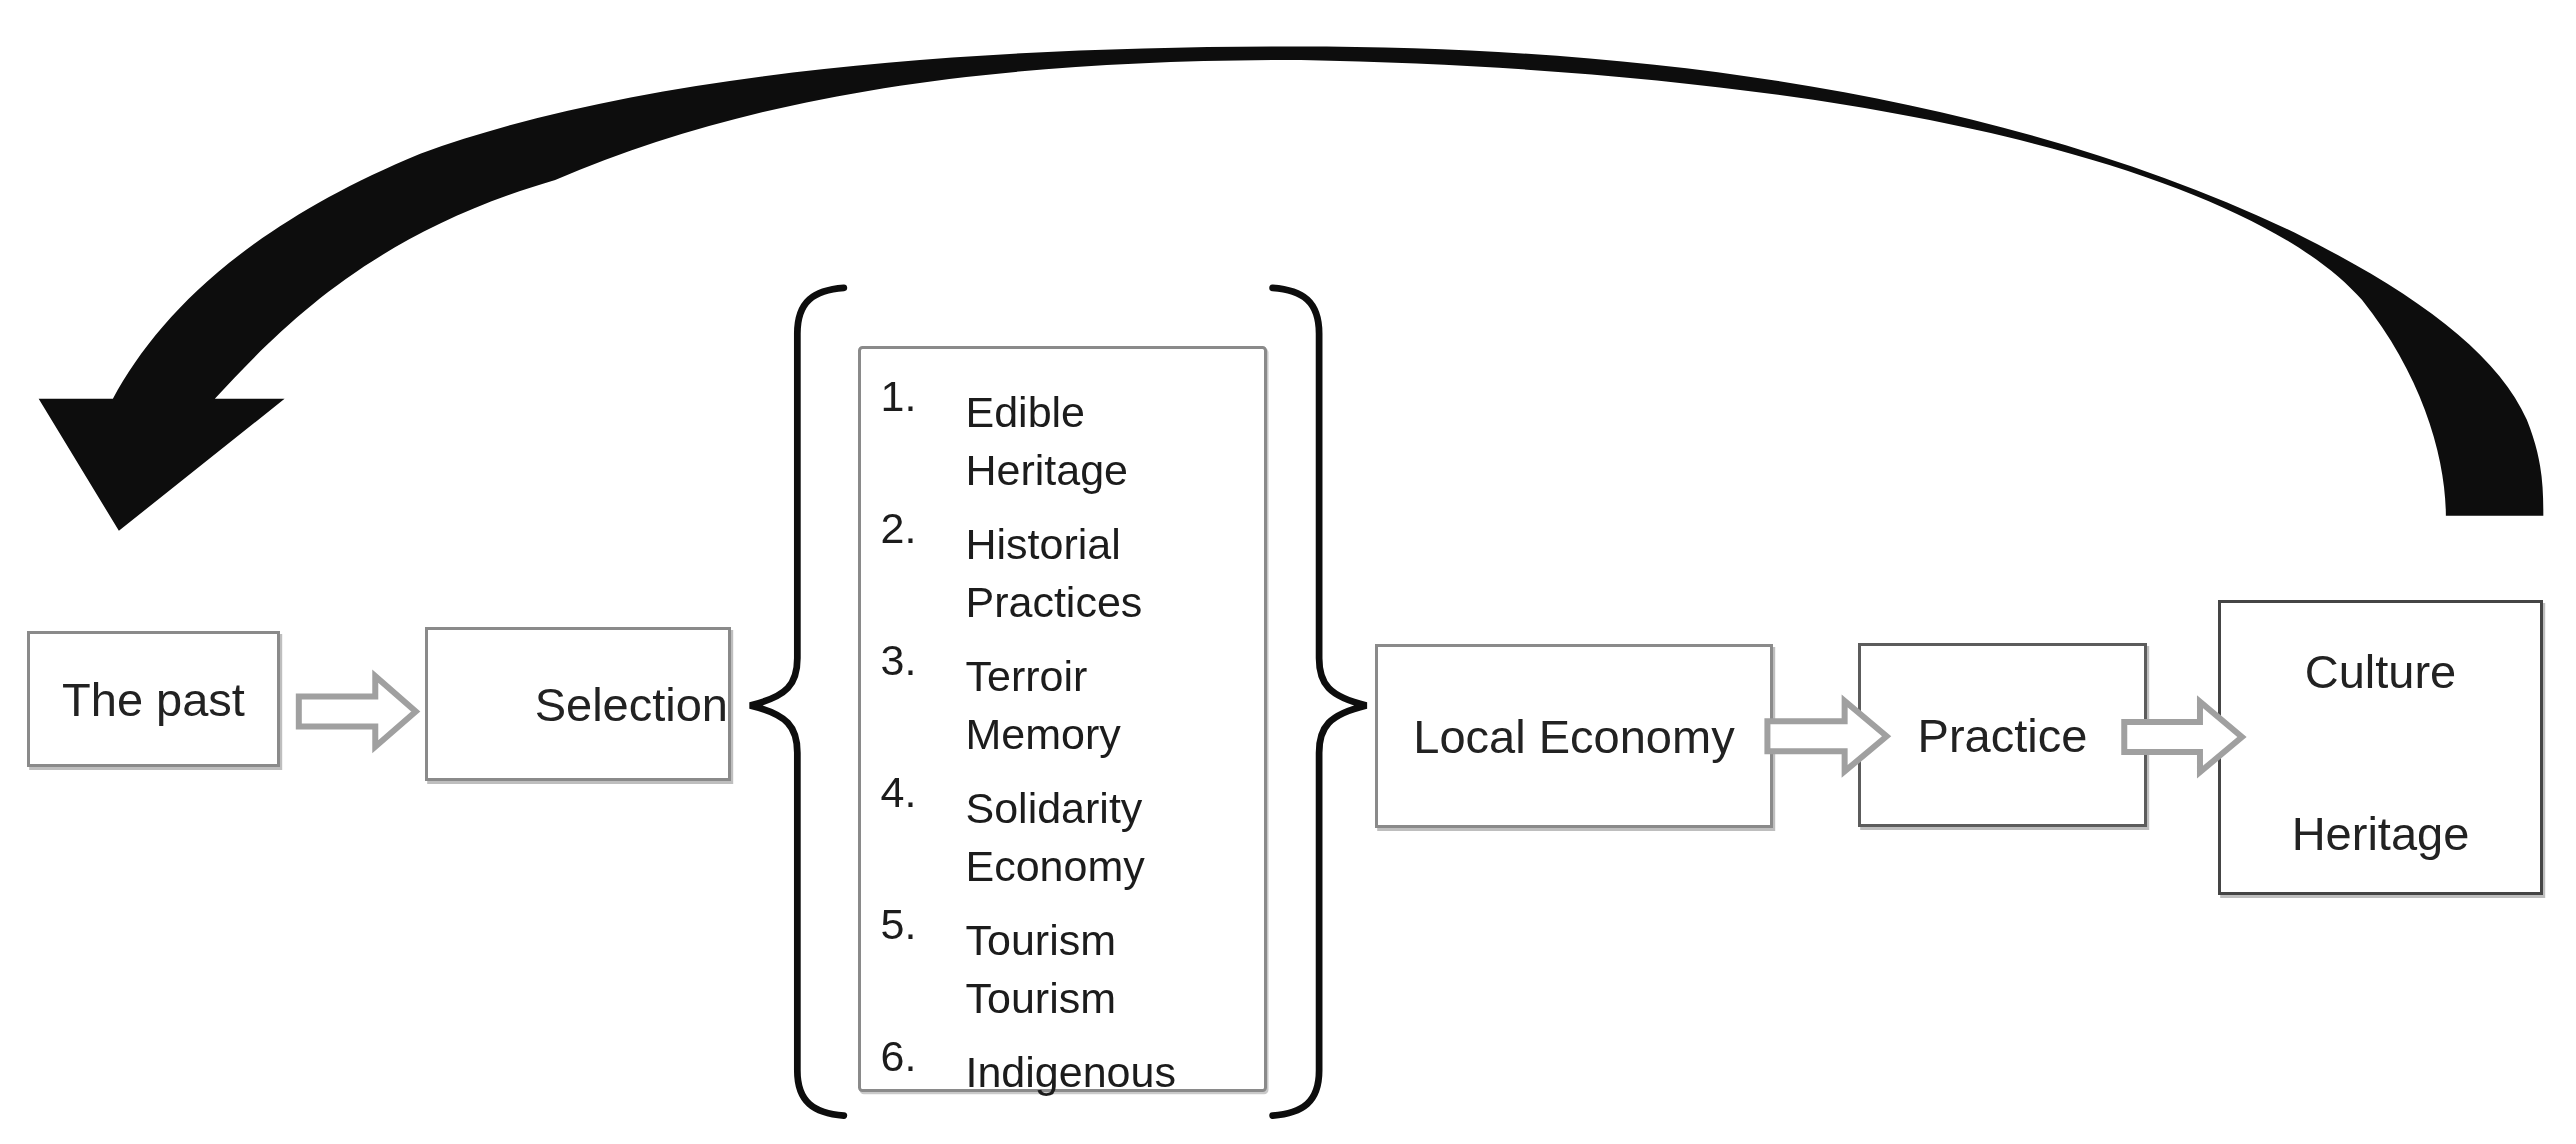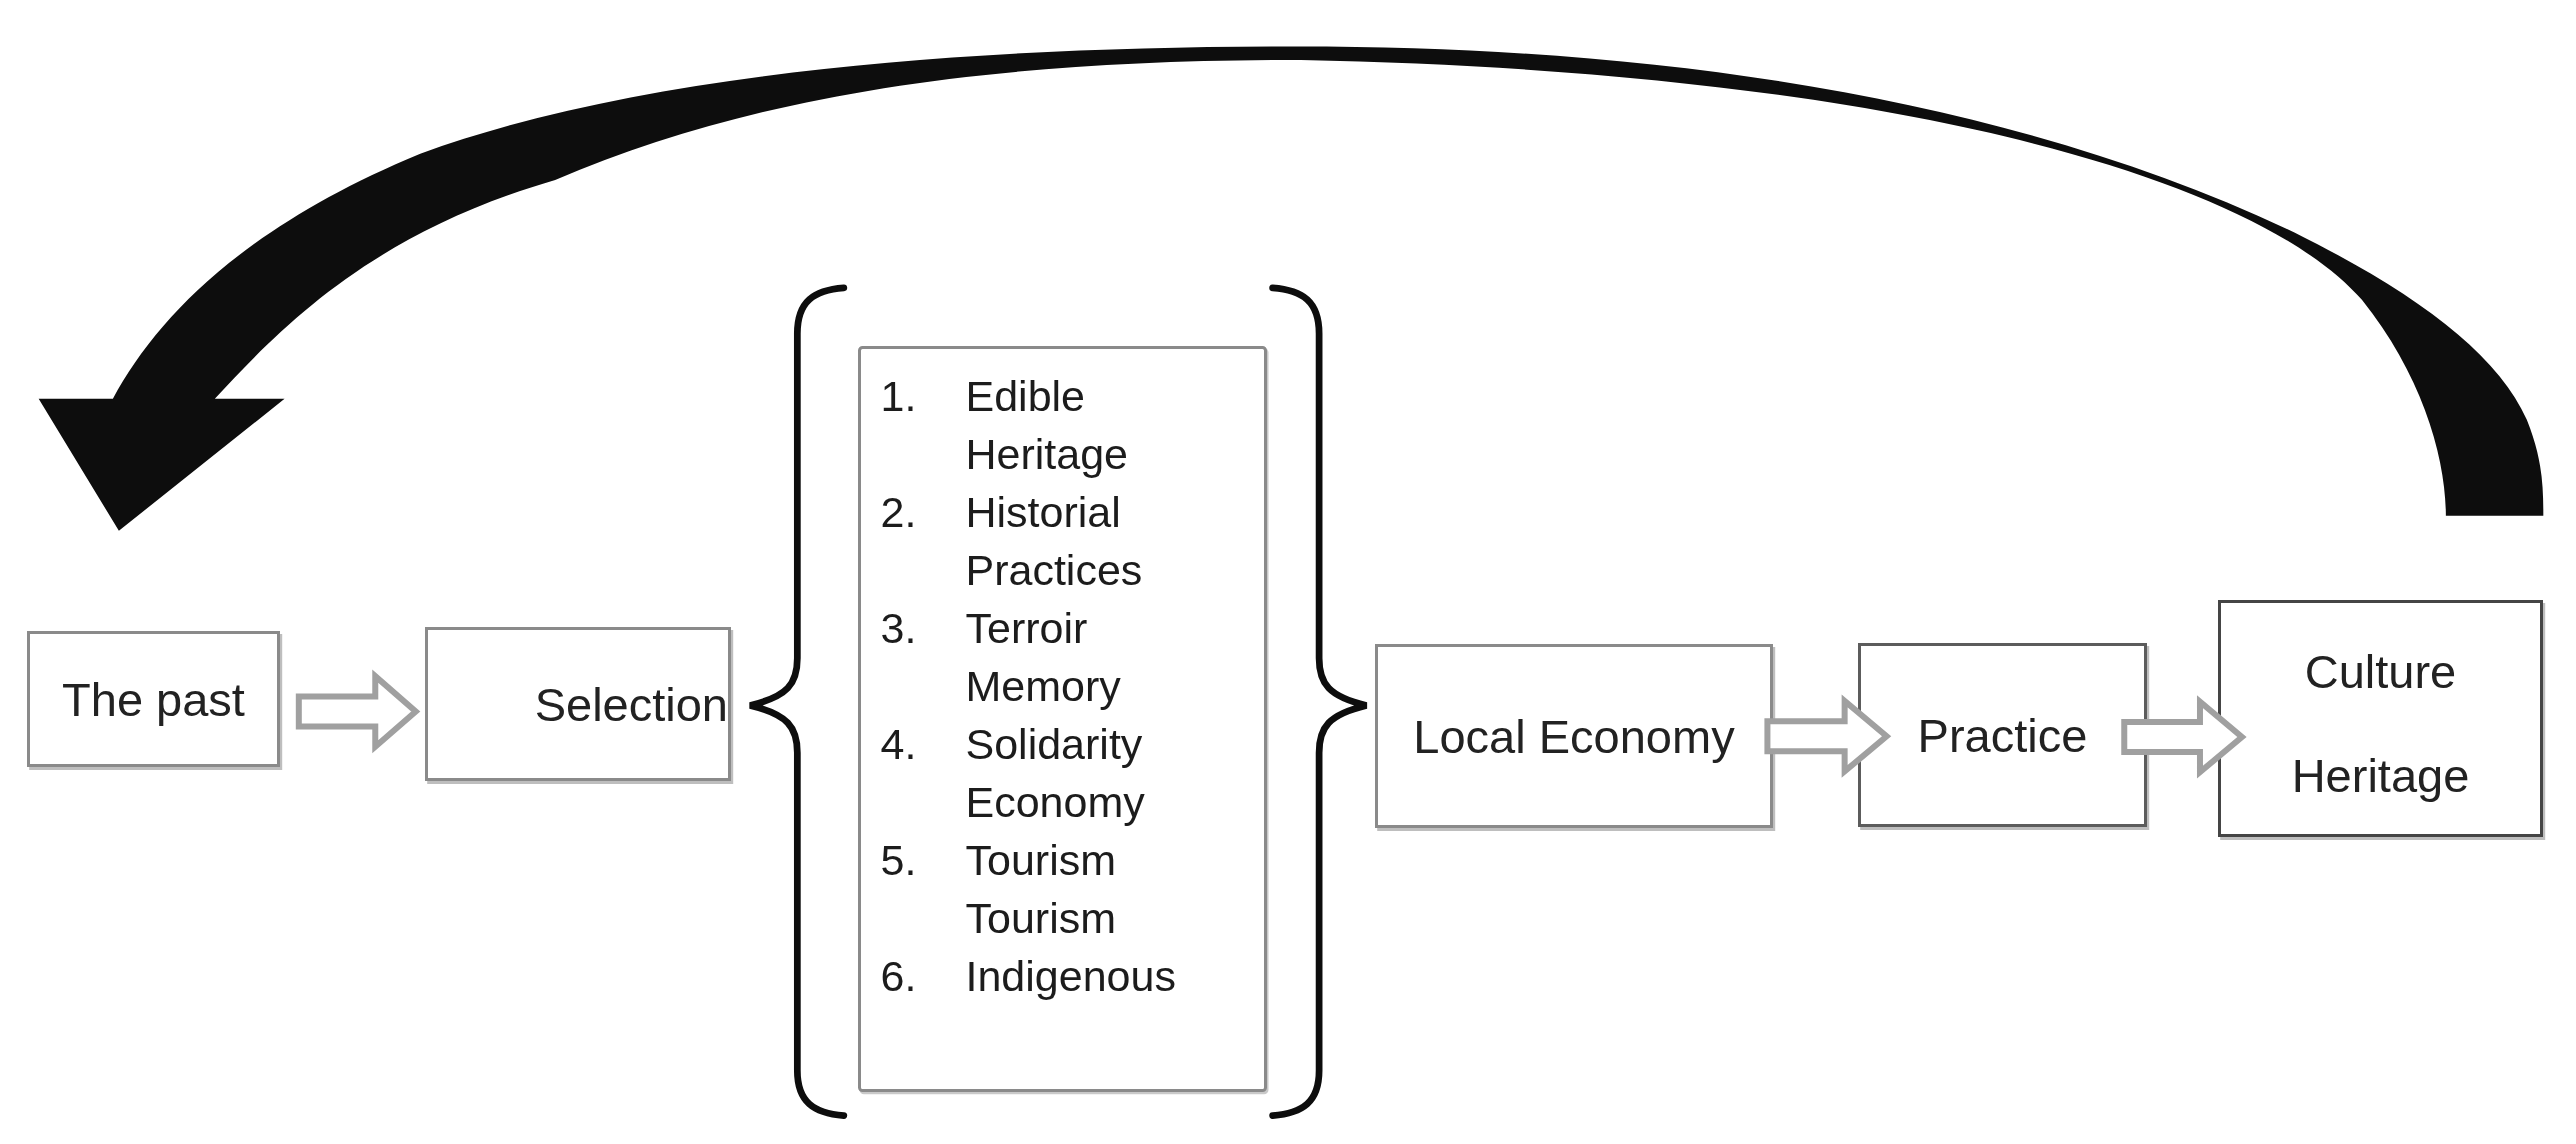--- a/index.html
+++ b/index.html
@@ -37,21 +37,21 @@
     font-size: 47px;
     color: #222222;
     z-index: 2;
     white-space: nowrap;
   }
   #node-past      { left: 27px;   top: 631px; width: 253px; height: 136px; }
   #node-selection { left: 425px;  top: 627px; width: 306px; height: 154px; justify-content: flex-end; }
   #node-local     { left: 1375px; top: 644px; width: 398px; height: 184px; }
   #node-practice  { left: 1858px; top: 643px; width: 289px; height: 184px; border-color: #5c5c5c; }
   #node-culture   {
-    left: 2218px; top: 600px; width: 325px; height: 237px;
+    left: 2218px; top: 600px; width: 325px; height: 295px;
     border-color: #454545;
     flex-direction: column;
     justify-content: space-between;
     padding: 41px 0 31.5px 0;
     gap: 40px;
   }
   #list-box {
     position: absolute;
     box-sizing: border-box;
     left: 858px; top: 346px; width: 409px; height: 746px;
@@ -59,21 +59,21 @@
     border: 3.7px solid #8a8a8a;
     border-radius: 4.5px;
     box-shadow: 1.5px 2.2px 0 rgba(120,120,120,0.4);
     padding: 18px 7.5px 0 19.5px;
     z-index: 2;
     font-size: 43px;
     color: #1c1c1c;
   }
   .list-item { display: flex; }
   .list-num  { width: 85px; line-height: 58px; }
-  .list-words { display: flex; flex-direction: column; }
+  .list-words { display: flex; flex-direction: column; margin-top: 16px; }
   .list-word { line-height: 58px; white-space: nowrap; }
 </style>
 </head>
 <body>
 
 <div id="canvas">
 
   <svg id="graphics" viewBox="0 0 3435 1526" xmlns="http://www.w3.org/2000/svg">
 
     <path fill="#0d0d0d" stroke="none" d="M 150 532

